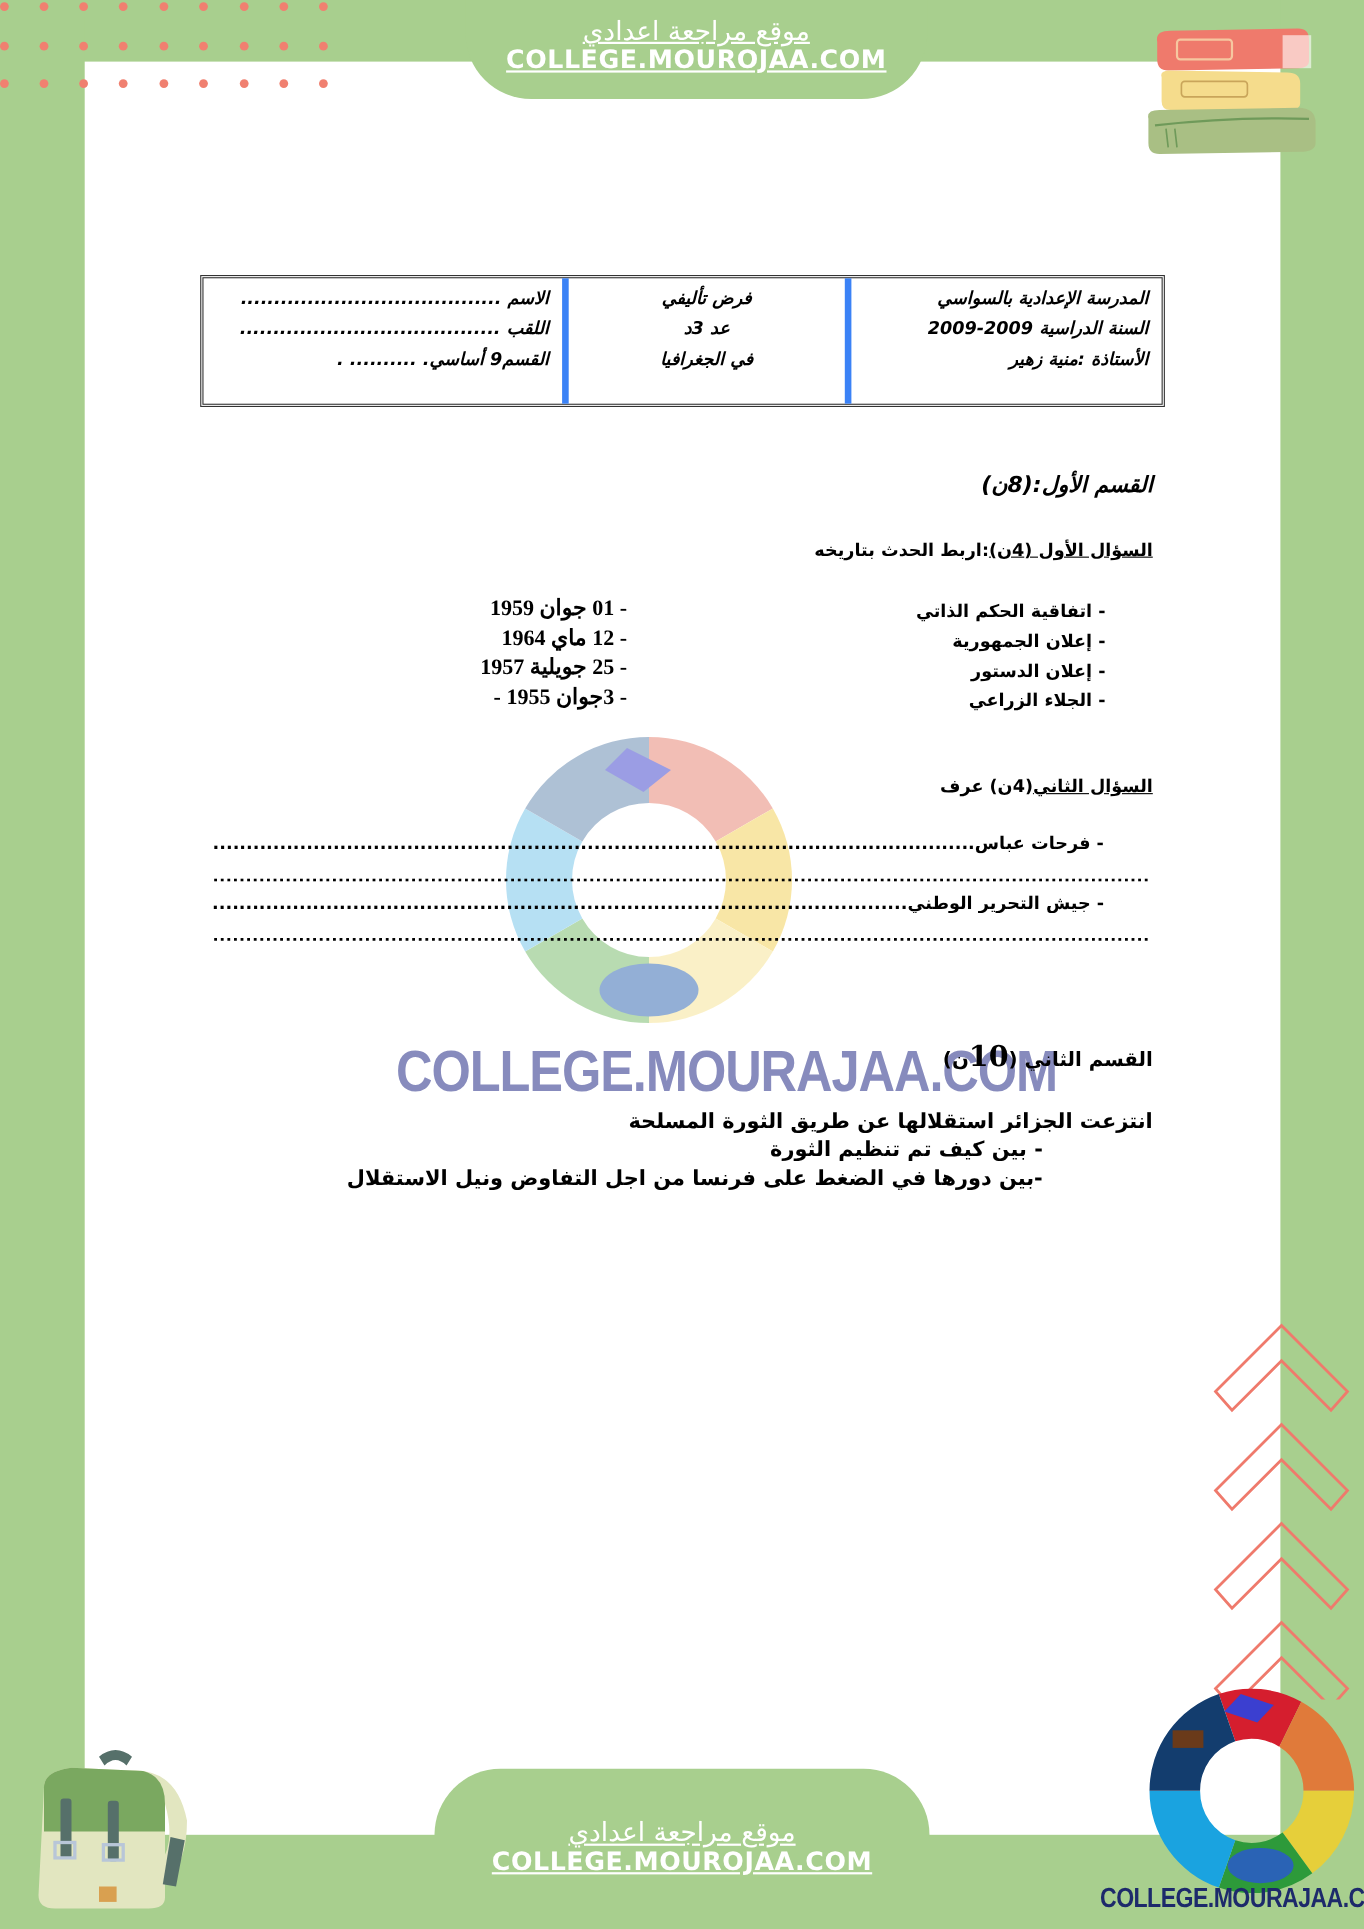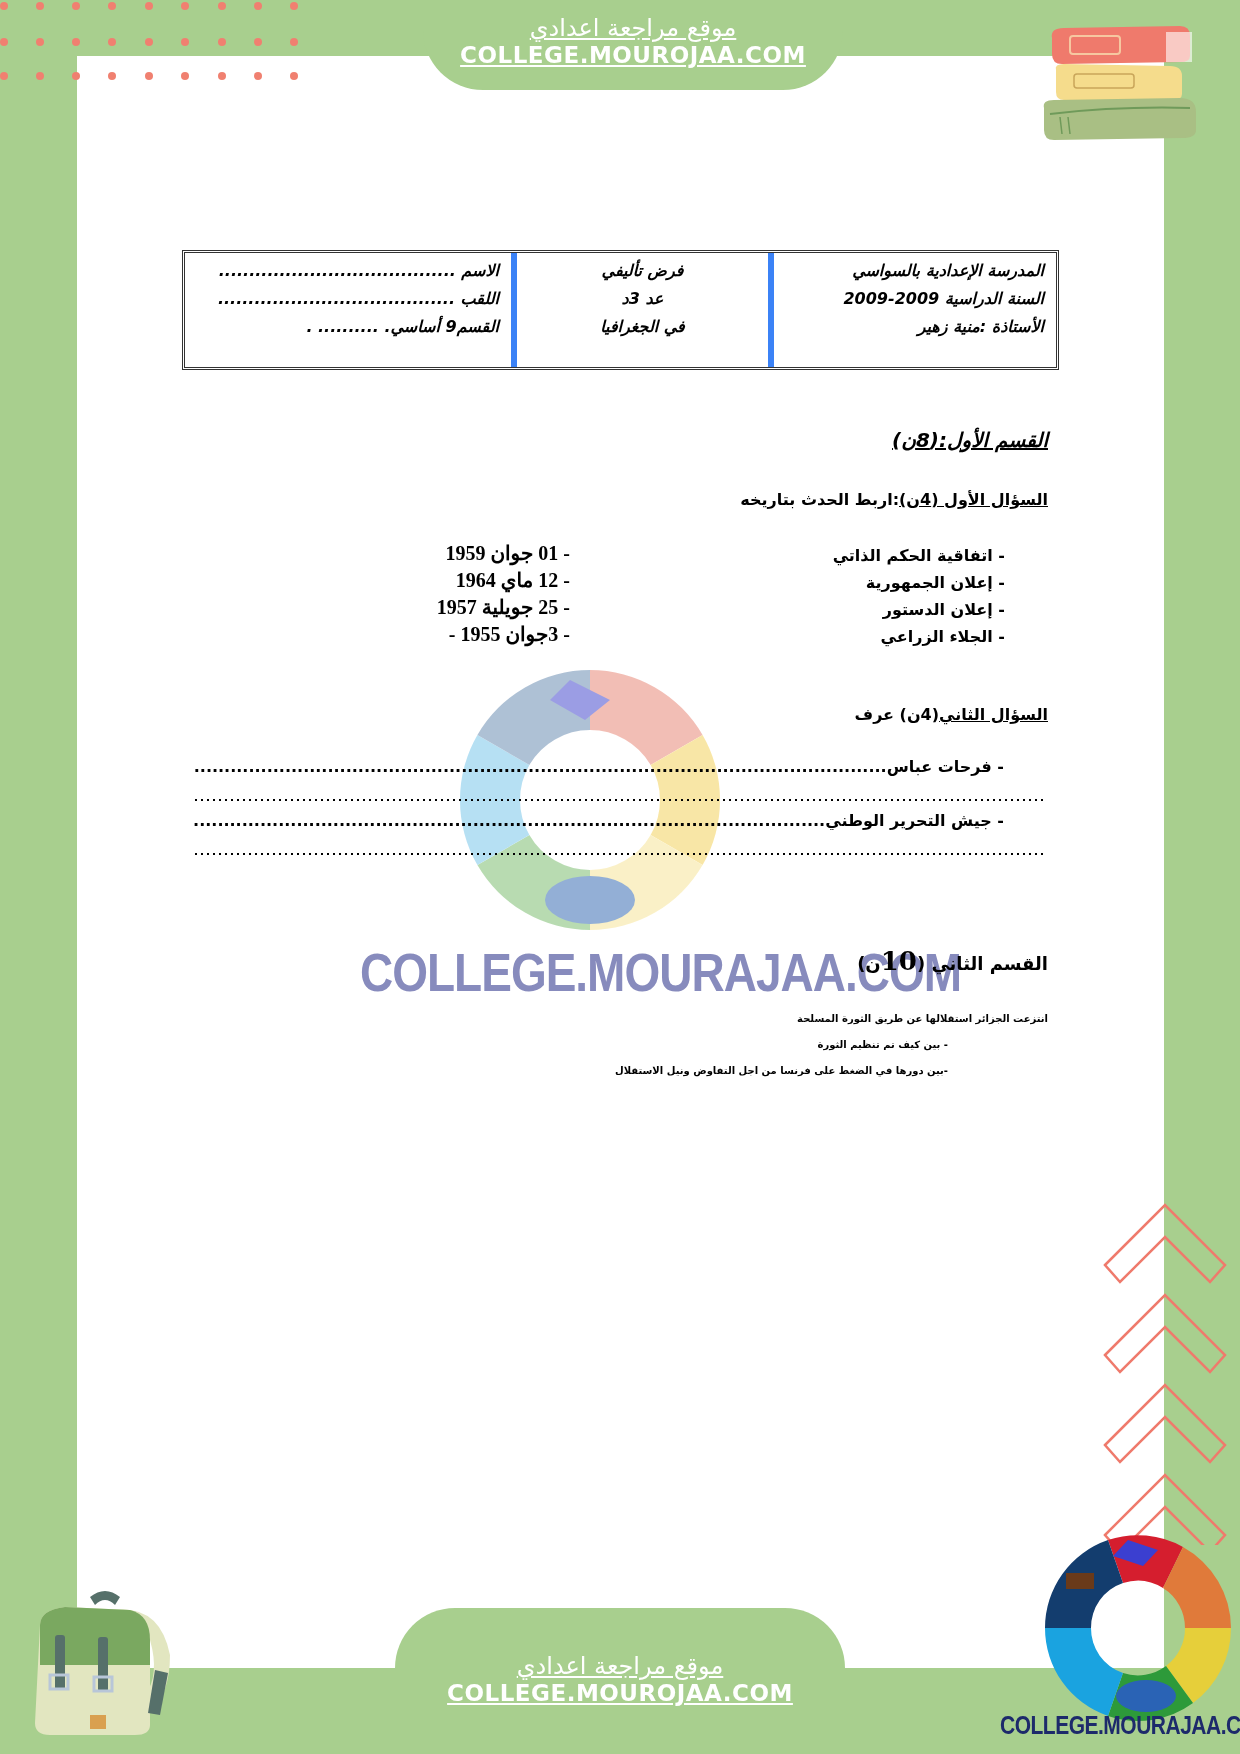--- a/index.html
+++ b/index.html
@@ -36,36 +36,36 @@
   .watermark-wheel { position: absolute; left: 440px; top: 650px; width: 300px; height: 300px; opacity: 0.55; }
   .watermark-text { position: absolute; left: 360px; top: 946px; font-family: "Liberation Sans", sans-serif; font-weight: bold; font-size: 46px; color: #7b7fb6; letter-spacing: -1px; transform: scaleY(1.15); opacity: 0.9; }
 
   
   .header-table { position: absolute; left: 182px; top: 250px; width: 877px; height: 120px; border: 3px double #333; display: flex; direction: rtl; }
   .header-table .cell { border-left: 6px solid #3b82f6; padding: 4px 12px; font-family: "DejaVu Sans", sans-serif; font-style: italic; font-weight: bold; font-size: 16px; line-height: 28px; }
   .header-table .cell:last-child { border-left: none; }
   .cell-school { width: 288px; text-align: right; }
   .cell-exam { width: 257px; text-align: center; }
   .cell-student { flex: 1; text-align: right; }
-  .section-title { position: absolute; right: 192px; top: 428px; font-family: "DejaVu Sans", sans-serif; font-style: italic; font-weight: bold; font-size: 20px; text-decoration: underline; direction: rtl; }
+  .section-title { position: absolute; right: 192px; top: 428px; font-family: "DejaVu Sans", sans-serif; font-style: italic; font-weight: bold; font-size: 20px; direction: rtl; }
   .question { position: absolute; right: 192px; font-family: "DejaVu Sans", sans-serif; font-weight: bold; font-size: 16px; direction: rtl; }
   .question .u { text-decoration: underline; }
   .q1 { top: 490px; }
   .q2 { top: 705px; }
 
   .events { position: absolute; right: 235px; top: 542px; direction: rtl; font-family: "DejaVu Sans", sans-serif; font-weight: bold; font-size: 16px; line-height: 27px; }
   .dates { position: absolute; left: 400px; top: 540px; width: 170px; direction: rtl; font-family: "Liberation Serif", serif; font-weight: bold; font-size: 20px; line-height: 27px; text-align: left; }
   .dates div { white-space: nowrap; text-align: right; }
 
   .define-row { position: absolute; left: 193px; width: 853px; font-family: "DejaVu Sans", sans-serif; font-weight: bold; font-size: 16px; direction: rtl; white-space: nowrap; overflow: hidden; }
   .dotline { position: absolute; left: 193px; width: 853px; height: 4px; background-image: radial-gradient(circle, #000 1.3px, transparent 1.5px); background-size: 6px 4px; }
 
   .section2-title { position: absolute; right: 192px; top: 946px; font-family: "DejaVu Sans", sans-serif; font-weight: bold; font-size: 18px; direction: rtl; }
   .section2-title .pts { font-family: "DejaVu Serif", serif; font-size: 26px; }
-  .task { position: absolute; right: 192px; top: 1006px; direction: rtl; font-family: "DejaVu Sans", sans-serif; font-weight: bold; font-size: 10px; line-height: 26px; }
+  .task { position: absolute; right: 192px; top: 1006px; direction: rtl; font-family: "DejaVu Sans", sans-serif; font-weight: bold; font-size: 19px; line-height: 26px; }
   .task .sub { padding-right: 100px; }
 </style>
 </head>
 <body>
 
 <div class="frame-top"></div>
 <div class="frame-left"></div>
 <div class="frame-right"></div>
 <div class="frame-bottom"></div>
 <div class="paper"></div>

